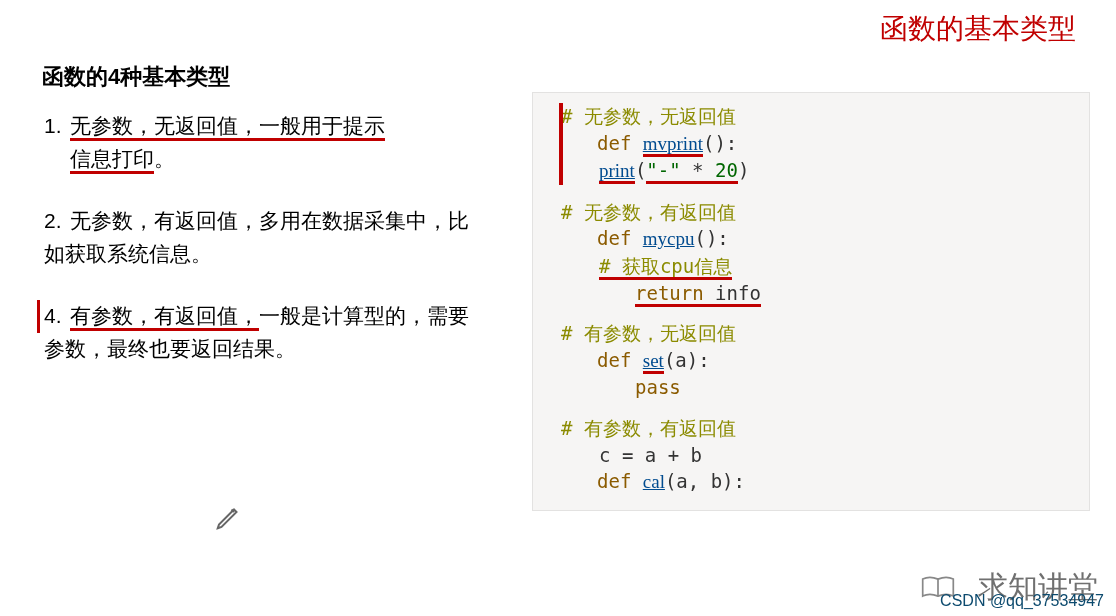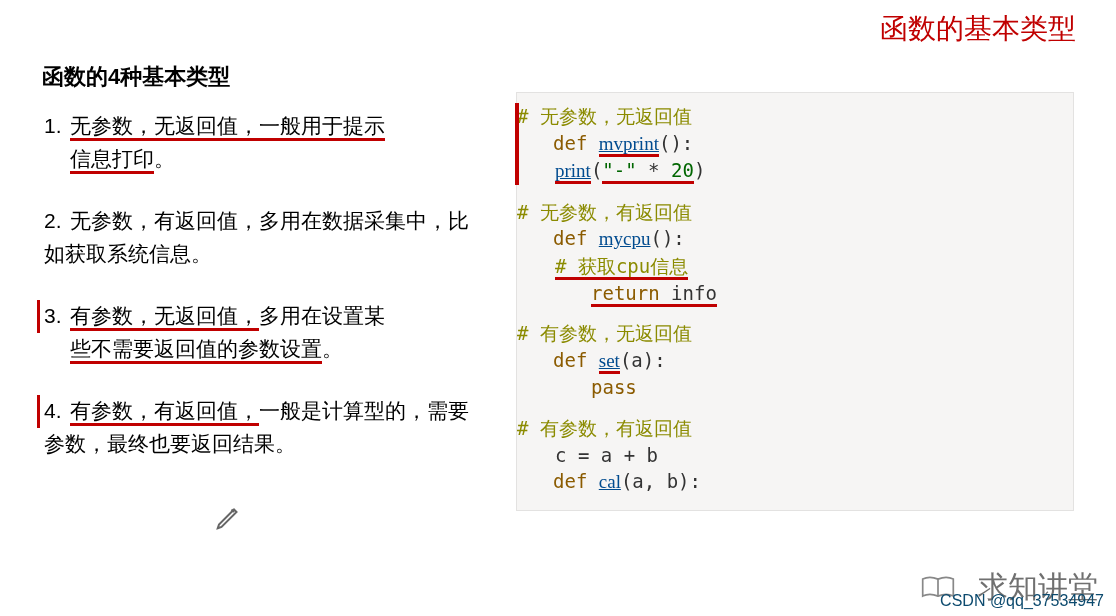--- a/index.html
+++ b/index.html
@@ -52,25 +52,25 @@
     border-bottom: 3px solid #c00000;
   }
   .dash-left {
     border-left: 3px solid #c00000;
     padding-left: 4px;
     margin-left: -7px;
   }
   .code-panel {
     position: absolute;
     top: 92px;
-    left: 516px;
+    left: 532px;
     width: 558px;
     background: #f6f5f4;
     border: 1px solid #e3e2e1;
-    padding: 10px 16px 14px 0;
+    padding: 10px 16px 14px 28px;
     font-family: Consolas, Menlo, monospace;
     font-size: 19px;
     line-height: 1.4;
     color: #333;
     box-sizing: border-box;
   }
   .code-panel .block {
     margin-bottom: 14px;
     position: relative;
   }
@@ -132,24 +132,20 @@
 
   <div class="item">
     <span class="num">1.</span><span class="u-red">无参数，</span><span class="u-red">无返回值，</span><span class="u-red">一般用于提示</span><br>
     <span class="num"></span><span class="u-red">信息打印</span><span>。</span>
   </div>
 
   <div class="item">
     <span class="num">2.</span><span>无参数，有返回值，多用在数据采集中，比如获取系统信息。</span>
   </div>
 
-  <div class="item">
-    <span class="num dash-left">3.</span><span class="u-red">有参数，</span><span class="u-red">无返回值，</span><span>多用在设置某</span><br>
-    <span class="num"></span><span class="u-red">些不需要返回值的参数设置</span><span>。</span>
-  </div>
 
   <div class="item">
     <span class="num dash-left">4.</span><span class="u-red">有参数，</span><span class="u-red">有返回值，</span><span>一般是计算型的，需要参数，最终也要返回结果。</span>
   </div>
 
 </div>
 
 <div class="cursor-icon">
   <svg viewBox="0 0 24 24" width="30" height="30" fill="none" stroke="#666" stroke-width="1.6">
     <path d="M3 21l3-1 12-12-2-2L4 18l-1 3z"></path>

